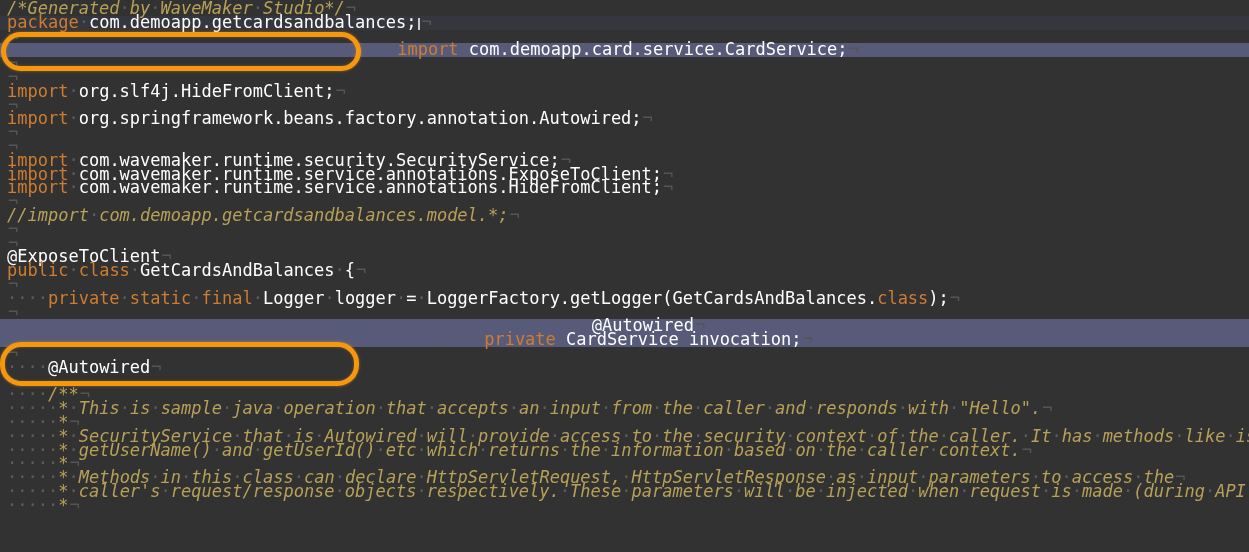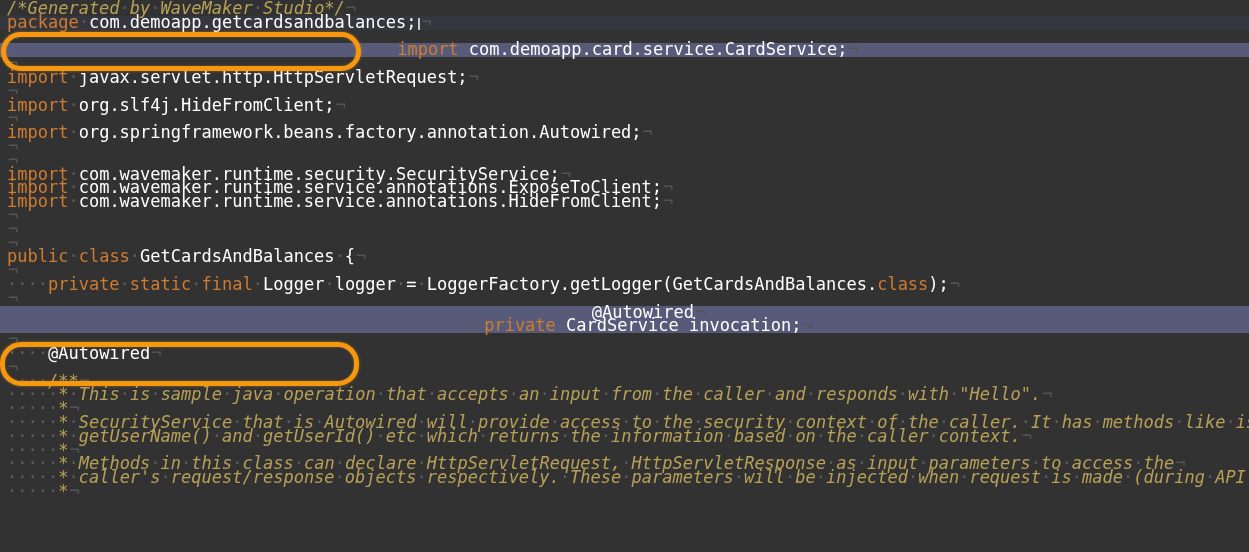--- a/index.html
+++ b/index.html
@@ -60,33 +60,34 @@
 </style>
 </head>
 <body>
 
 <div class="editor">
     <div class="line"><span class="comment">/*Generated</span><span class="ws">·</span><span class="comment">by</span><span class="ws">·</span><span class="comment">WaveMaker</span><span class="ws">·</span><span class="comment">Studio*/</span><span class="eol">¬</span></div>
     <div class="line current"><span class="keyword">package</span><span class="ws">·</span><span class="plain">com.demoapp.getcardsandbalances;</span><span class="caret"></span><span class="eol">¬</span></div>
     <div class="line"><span class="eol">¬</span></div>
     <div class="line selected"><span class="keyword">import</span><span class="ws">·</span><span class="plain">com.demoapp.card.service.CardService;</span><span class="eol">¬</span></div>
     <div class="line"><span class="eol">¬</span></div>
-    <div class="line"><span class="keyword">import</span><span class="ws">·</span><span class="plain">javax.servlet.http.HttpServletRequest;</span><span class="eol">¬</span></div>
     <div class="line"><span class="eol">¬</span></div>
     <div class="line"><span class="keyword">import</span><span class="ws">·</span><span class="plain">org.slf4j.HideFromClient;</span><span class="eol">¬</span></div>
     <div class="line"><span class="eol">¬</span></div>
     <div class="line"><span class="keyword">import</span><span class="ws">·</span><span class="plain">org.springframework.beans.factory.annotation.Autowired;</span><span class="eol">¬</span></div>
     <div class="line"><span class="eol">¬</span></div>
     <div class="line"><span class="eol">¬</span></div>
     <div class="line"><span class="keyword">import</span><span class="ws">·</span><span class="plain">com.wavemaker.runtime.security.SecurityService;</span><span class="eol">¬</span></div>
     <div class="line"><span class="keyword">import</span><span class="ws">·</span><span class="plain">com.wavemaker.runtime.service.annotations.ExposeToClient;</span><span class="eol">¬</span></div>
     <div class="line"><span class="keyword">import</span><span class="ws">·</span><span class="plain">com.wavemaker.runtime.service.annotations.HideFromClient;</span><span class="eol">¬</span></div>
     <div class="line"><span class="eol">¬</span></div>
+    <div class="line"><span class="comment">//import</span><span class="ws">·</span><span class="comment">com.demoapp.getcardsandbalances.model.*;</span><span class="eol">¬</span></div>
     <div class="line"><span class="eol">¬</span></div>
     <div class="line"><span class="eol">¬</span></div>
+    <div class="line"><span class="plain">@ExposeToClient</span><span class="eol">¬</span></div>
     <div class="line"><span class="keyword">public</span><span class="ws">·</span><span class="keyword">class</span><span class="ws">·</span><span class="plain">GetCardsAndBalances</span><span class="ws">·</span><span class="plain">{</span><span class="eol">¬</span></div>
     <div class="line"><span class="eol">¬</span></div>
     <div class="line"><span class="ws">····</span><span class="keyword">private</span><span class="ws">·</span><span class="keyword">static</span><span class="ws">·</span><span class="keyword">final</span><span class="ws">·</span><span class="plain">Logger</span><span class="ws">·</span><span class="plain">logger</span><span class="ws">·</span><span class="plain">=</span><span class="ws">·</span><span class="plain">LoggerFactory.getLogger(GetCardsAndBalances.</span><span class="keyword">class</span><span class="plain">);</span><span class="eol">¬</span></div>
     <div class="line"><span class="eol">¬</span></div>
     <div class="line selected"><span class="ws">····</span><span class="plain">@Autowired</span><span class="eol">¬</span></div>
     <div class="line selected"><span class="ws">····</span><span class="keyword">private</span><span class="ws">·</span><span class="plain">CardService</span><span class="ws">·</span><span class="plain">invocation;</span><span class="eol">¬</span></div>
     <div class="line"><span class="eol">¬</span></div>
     <div class="line"><span class="ws">····</span><span class="plain">@Autowired</span><span class="eol">¬</span></div>
     <div class="line"><span class="eol">¬</span></div>
     <div class="line"><span class="ws">····</span><span class="comment">/**</span><span class="eol">¬</span></div>

